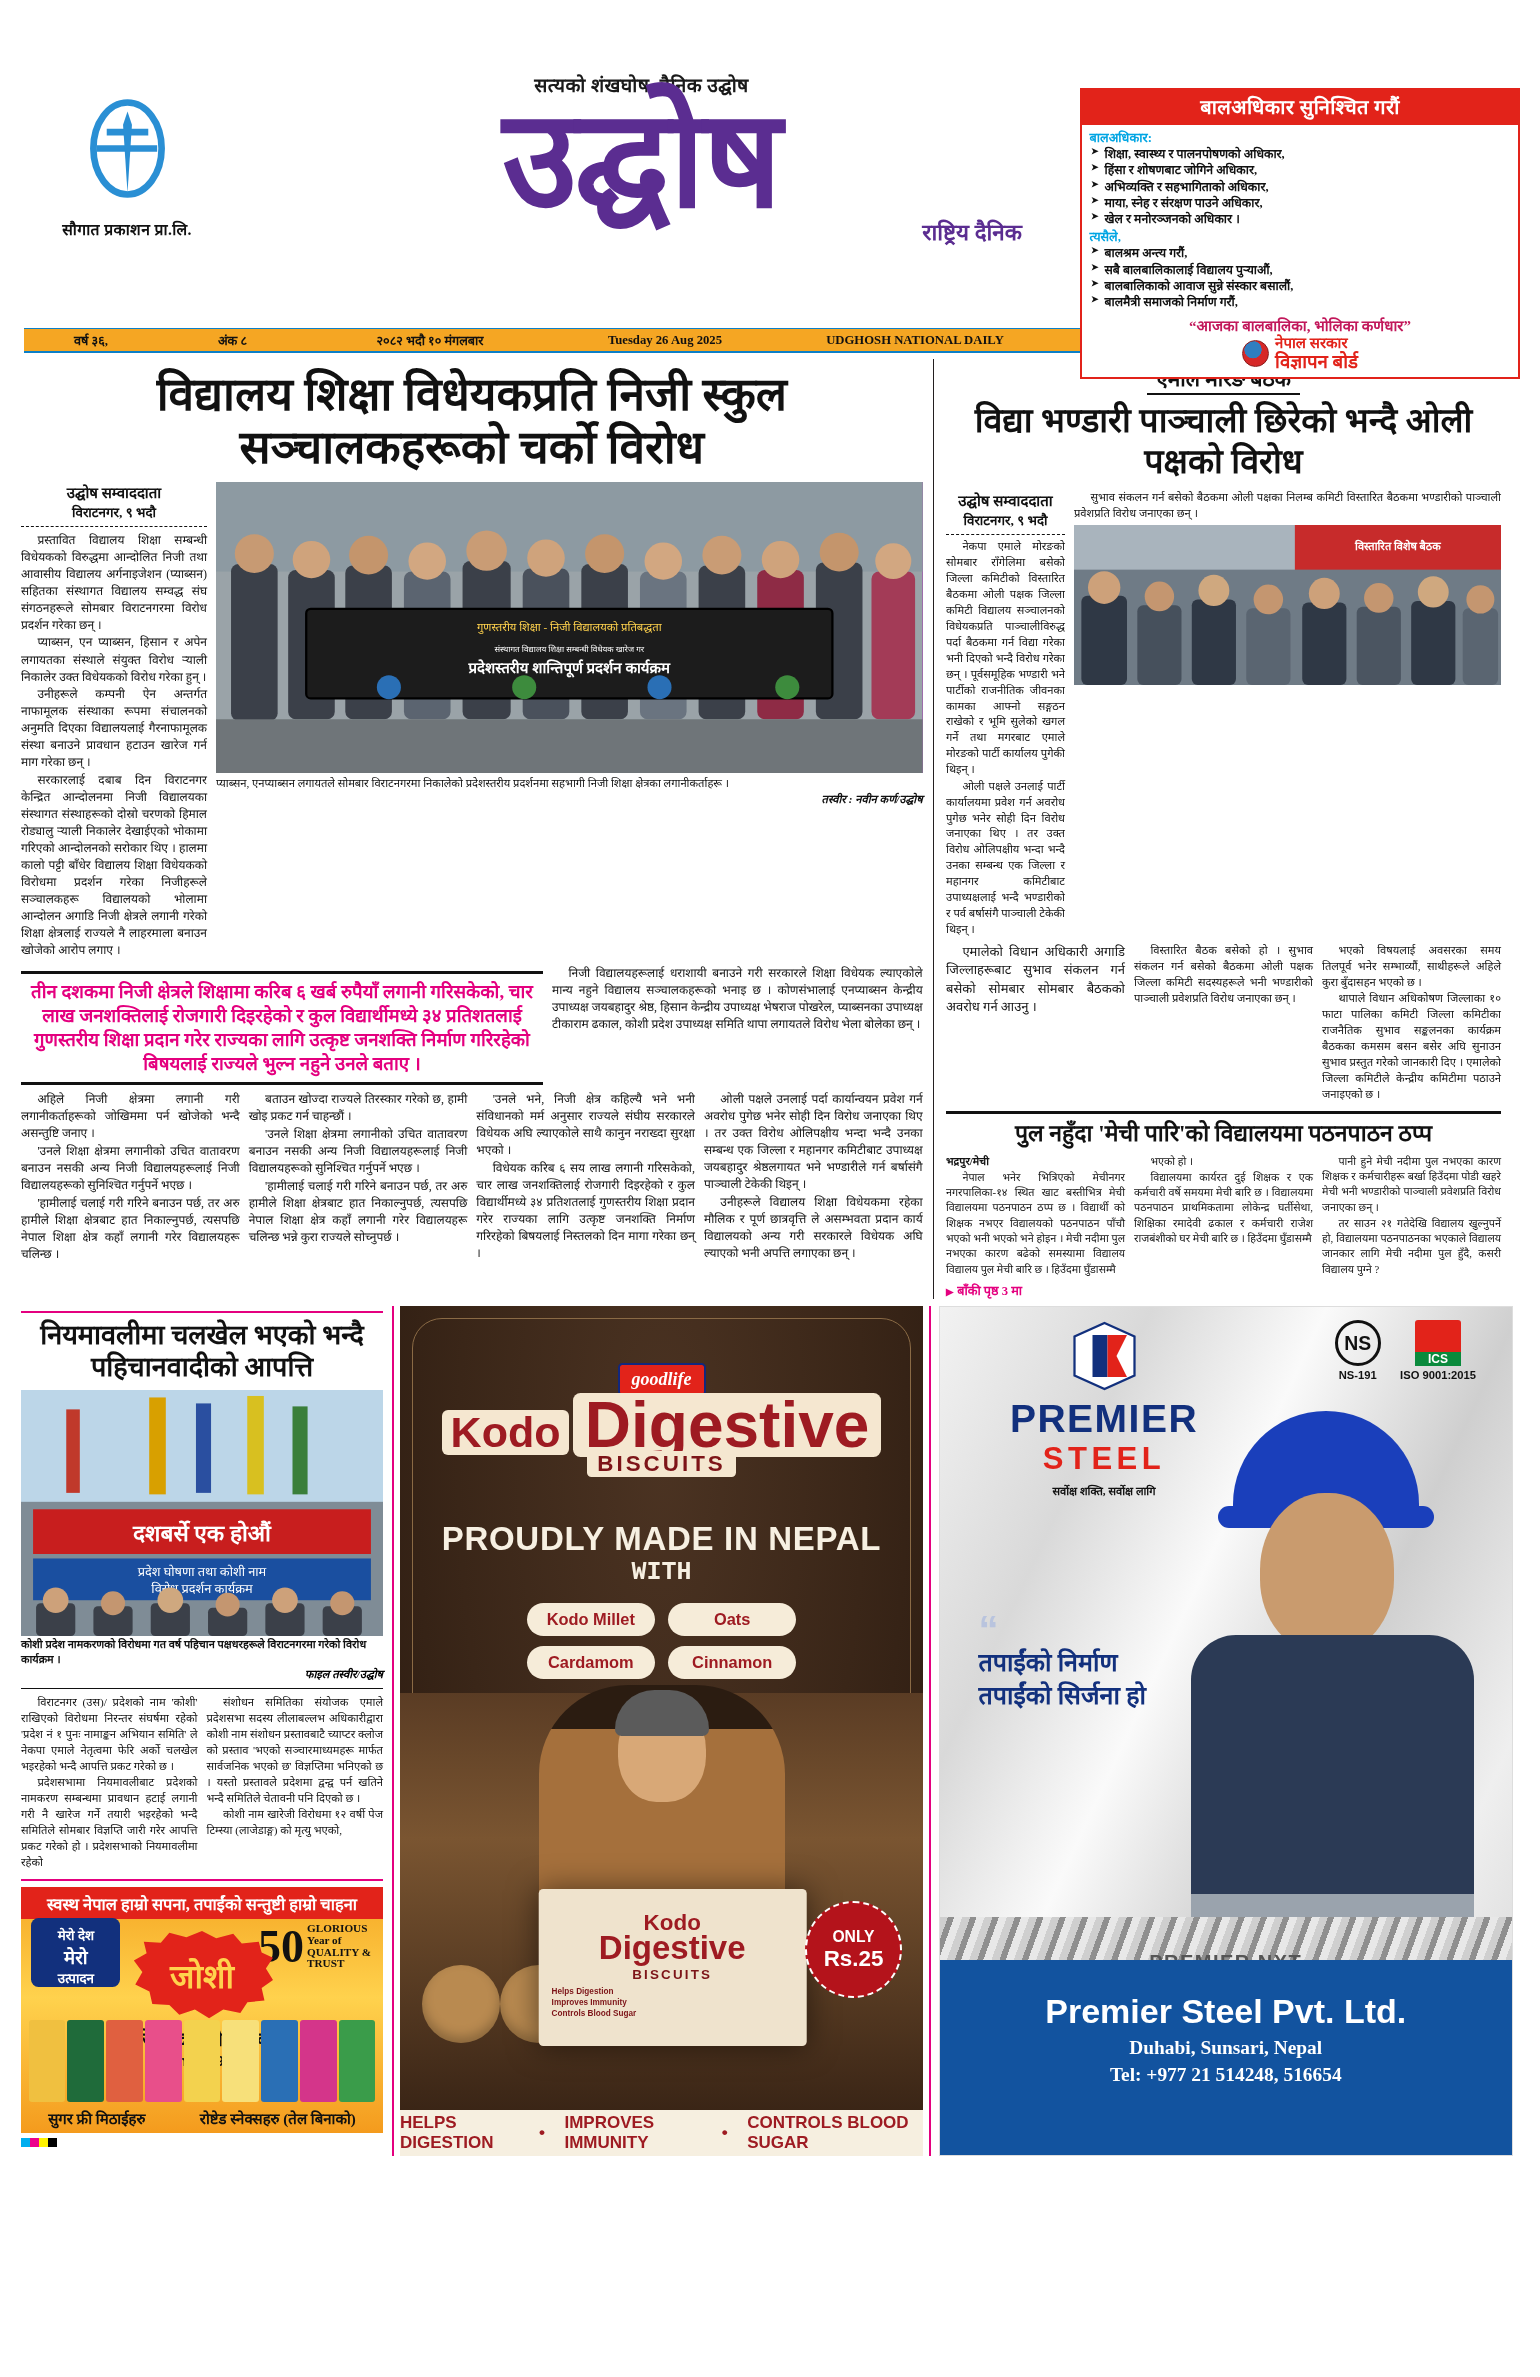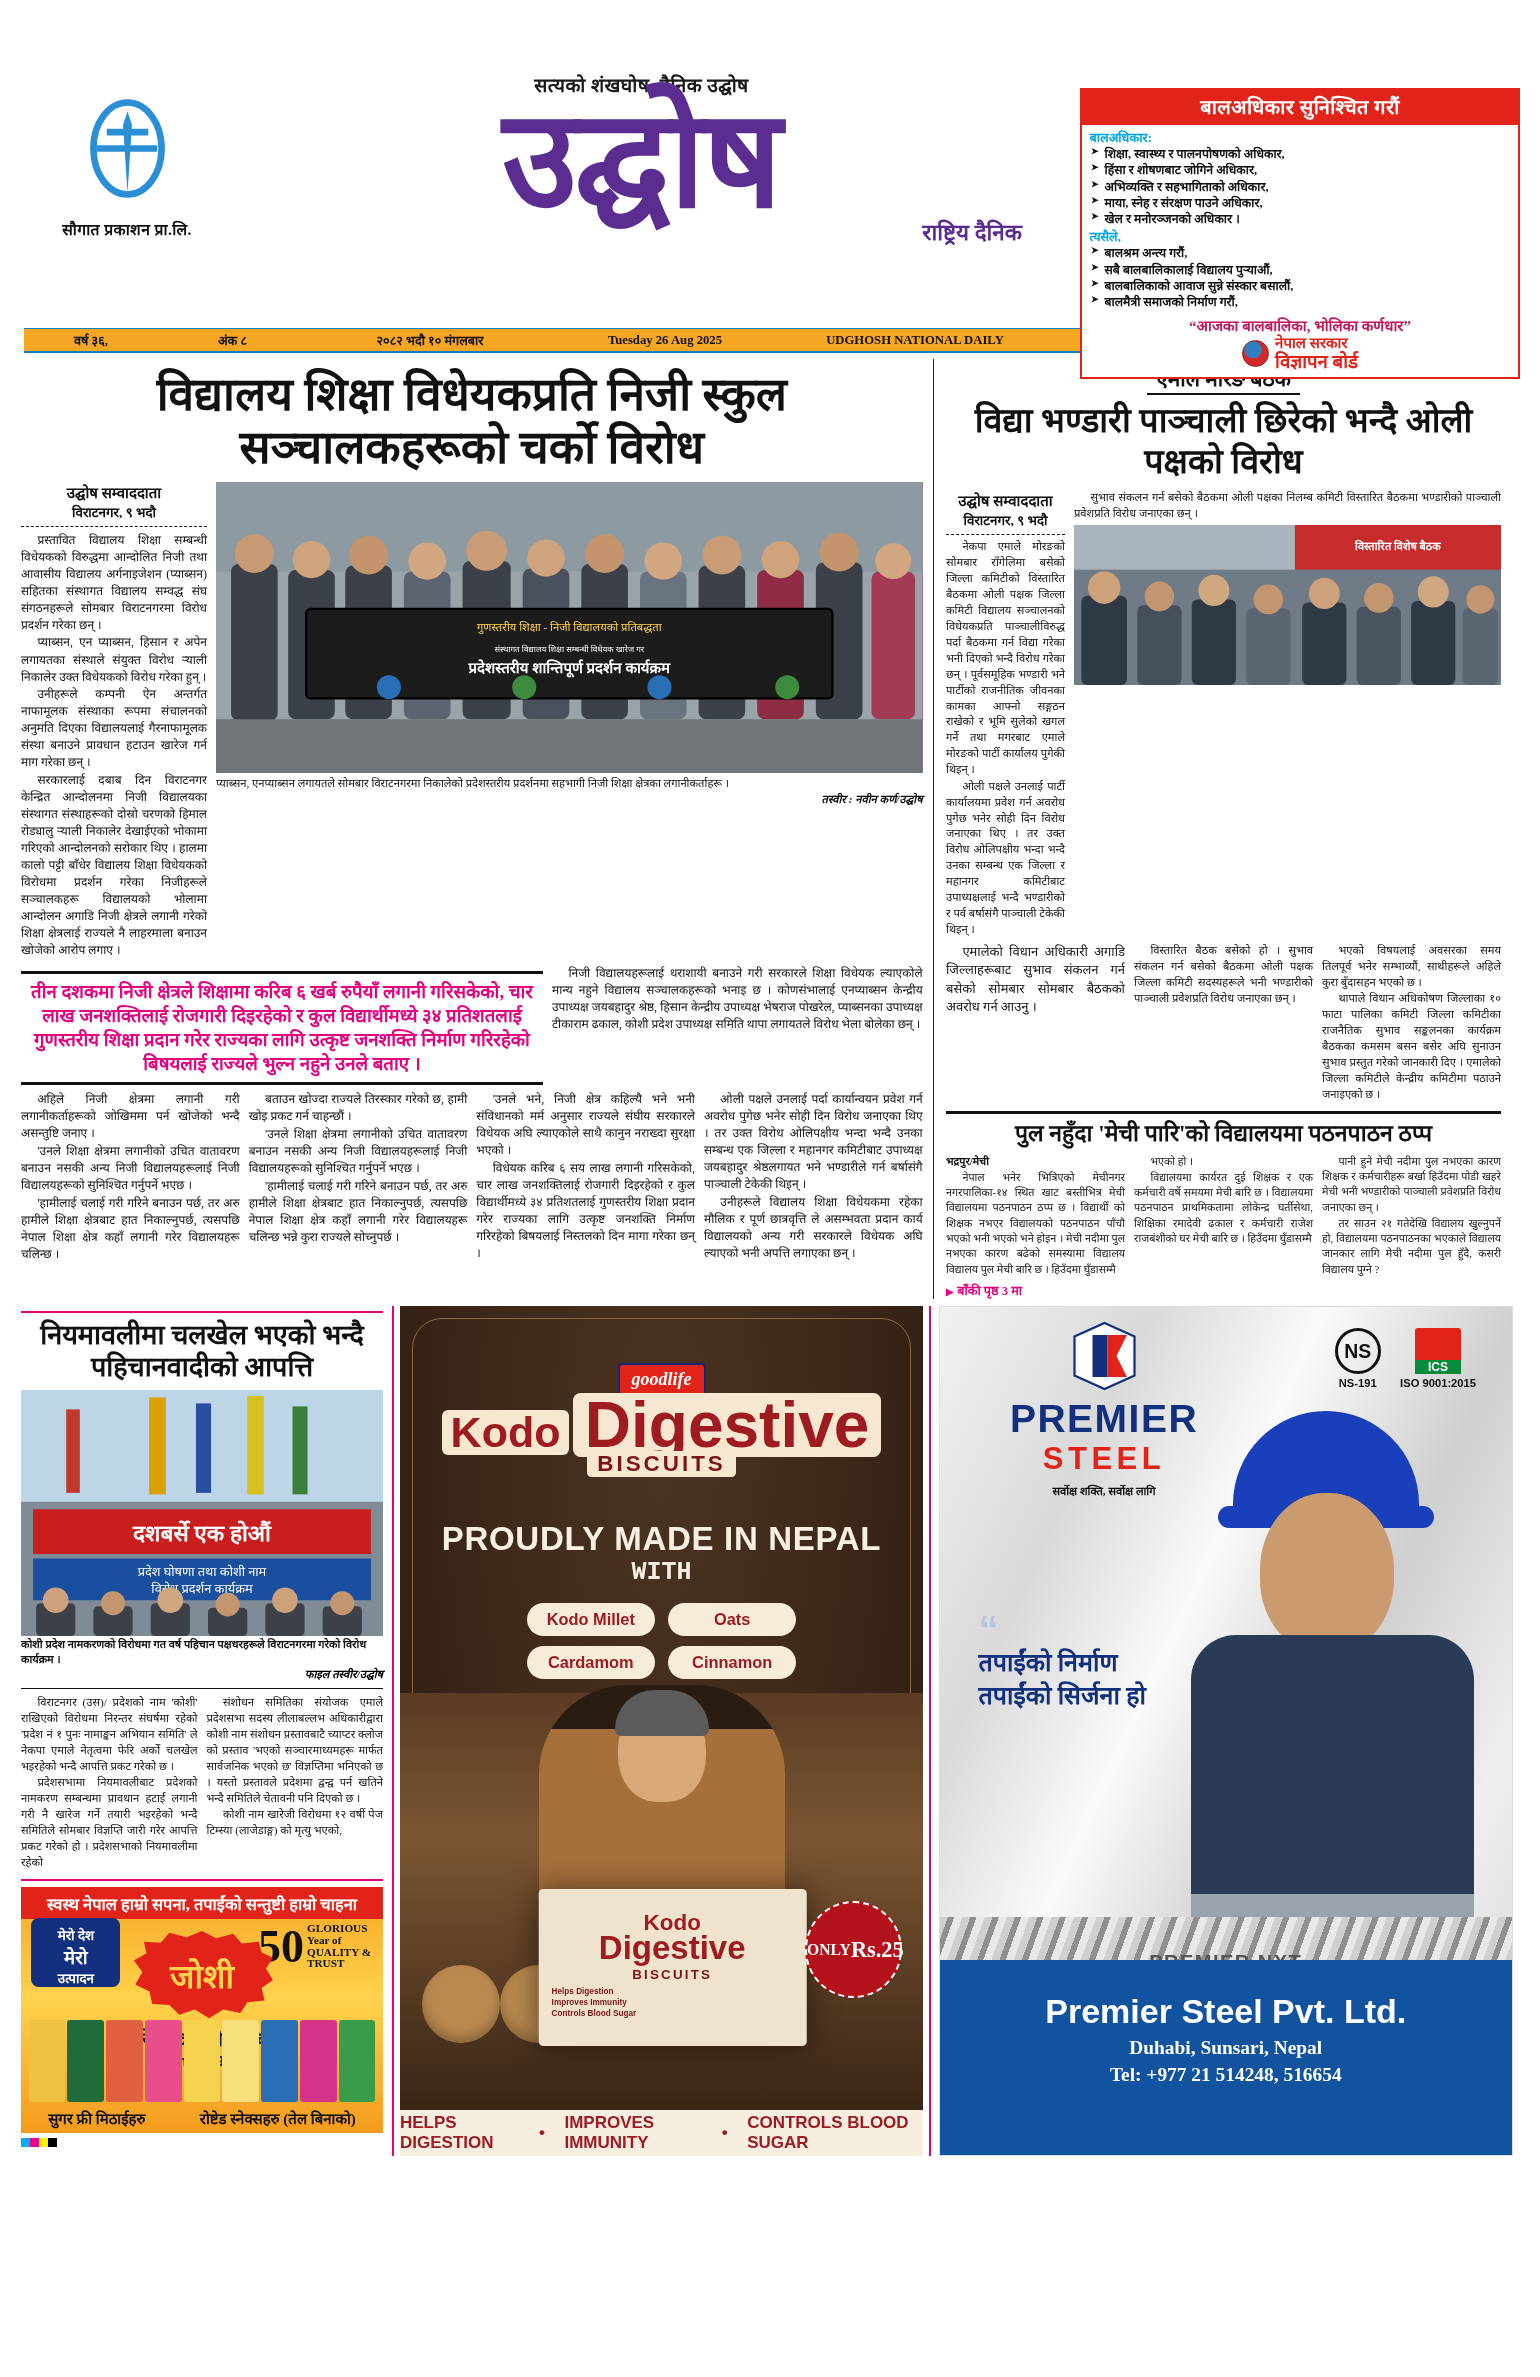--- a/index.html
+++ b/index.html
@@ -199,22 +199,22 @@
     box-shadow: 0 0 30px rgba(0,0,0,.5);
   }
   .pack-t1 { color: #9e1b22; font-weight: 700; font-size: 22.4px; text-align: center; padding-top: 21px; font-family: "Liberation Sans", sans-serif;}
   .pack-t2 { color: #9e1b22; font-weight: 700; font-size: 33px; text-align: center; margin-top: -7.5px; font-family: "Liberation Sans", sans-serif;}
   .pack-t3 { color: #7d1418; font-weight: 700; font-size: 13.4px; letter-spacing: 2.2px; text-align: center; }
   .pack-bul { font-size: 8.2px; color: #7d1418; font-weight: 700; padding-left: 13.4px; line-height: 1.35; margin-top: 4.5px; }
   .biscuits { position: absolute; left: 22.4px; bottom: 67px; display: flex; gap: -7.5px; }
   .biscuit { width: 78px; height: 78px; border-radius: 50%; background: #b98a50; box-shadow: inset 0 -6px 10.4px rgba(0,0,0,.25); }
   .only-badge {
     position: absolute; right: 21px; bottom: 112px; width: 97px; height: 97px; border-radius: 50%;
-    background: #b4131b; color: #fff; display: flex; flex-direction: row; align-items: center;
-    justify-content: flex-start; border: 2.2px dashed #fff; font-family: Liberation Serif, serif;
+    background: #b4131b; color: #fff; display: flex; flex-direction: column; align-items: center;
+    justify-content: center; border: 2.2px dashed #fff; font-family: Liberation Sans, sans-serif;
   }
   .only-badge .o1 { font-size: 15.7px; font-weight: 700; }
   .only-badge .o2 { font-size: 22.4px; font-weight: 700; }
   .kodo-foot {
     position: absolute; left: 0; right: 0; bottom: 0; height: 46px; background: #f6efe0;
     display: flex; align-items: center; justify-content: center; gap: 19.4px;
     color: #9e1b22; font-weight: 700; font-size: 17px; font-family: "Liberation Sans", sans-serif;
   }
   .kodo-foot span.dot { color: #9e1b22; }
 
@@ -222,21 +222,21 @@
   .premier {
     height: 850px; position: relative; overflow: hidden;
     background: linear-gradient(115deg, #f2f2f2 0%, #d9d9d9 22%, #fafafa 40%, #cfcfcf 60%, #efefef 80%, #d2d2d2 100%);
     border: 0.7px solid #ddd;
   }
   .ps-logo { position: absolute; left: 45px; top: 13.4px; width: 239px; text-align: center; }
   .ps-cube { width: 69px; height: 72px; margin: 0 auto; position: relative; }
   .ps-name { font-size: 39px; font-weight: 700; color: #12307d; letter-spacing: 1.5px; margin-top: 4.5px; font-family: "Liberation Sans", sans-serif;}
   .ps-name2 { font-size: 31px; font-weight: 700; color: #e2231a; letter-spacing: 4.5px; font-family: "Liberation Sans", sans-serif;}
   .ps-slogan { font-size: 11.2px; font-weight: 700; color: #111; margin-top: 6px; font-family: "Liberation Serif", serif;}
-  .ps-certs { position: absolute; right: 36px; top: 21px; display: flex; gap: 19.4px; }
+  .ps-certs { position: absolute; right: 36px; top: 13px; display: flex; gap: 19.4px; }
   .cert { text-align: center; }
   .cert .mark-ns { width: 46px; height: 46px; border-radius: 50%; border: 3.7px solid #111; margin: 0 auto;
     display:flex;align-items:center;justify-content:center;font-weight:700;font-size:19.4px;color:#111; }
   .cert .mark-ics { width: 46px; height: 46px; margin: 0 auto; background: #e2231a; border-radius: 3px;
     display:flex;align-items:flex-end;justify-content:center; }
   .cert .mark-ics b { background: #0a8a3c; color: #fff; font-size: 12px; width: 100%; text-align: center; }
   .cert .lbl { font-size: 11.2px; font-weight: 700; margin-top: 3px; color: #111; font-family: "Liberation Sans", sans-serif;}
   .ps-quote { position: absolute; left: 39px; top: 313px; width: 321px; }
   .ps-quote .q { font-size: 25px; font-weight: 700; color: #12307d; line-height: 1.3; font-family: "Liberation Serif", serif;}
   .ps-mark { color: #b9c4de; font-size: 40px; font-weight: 700; line-height: .5; }

